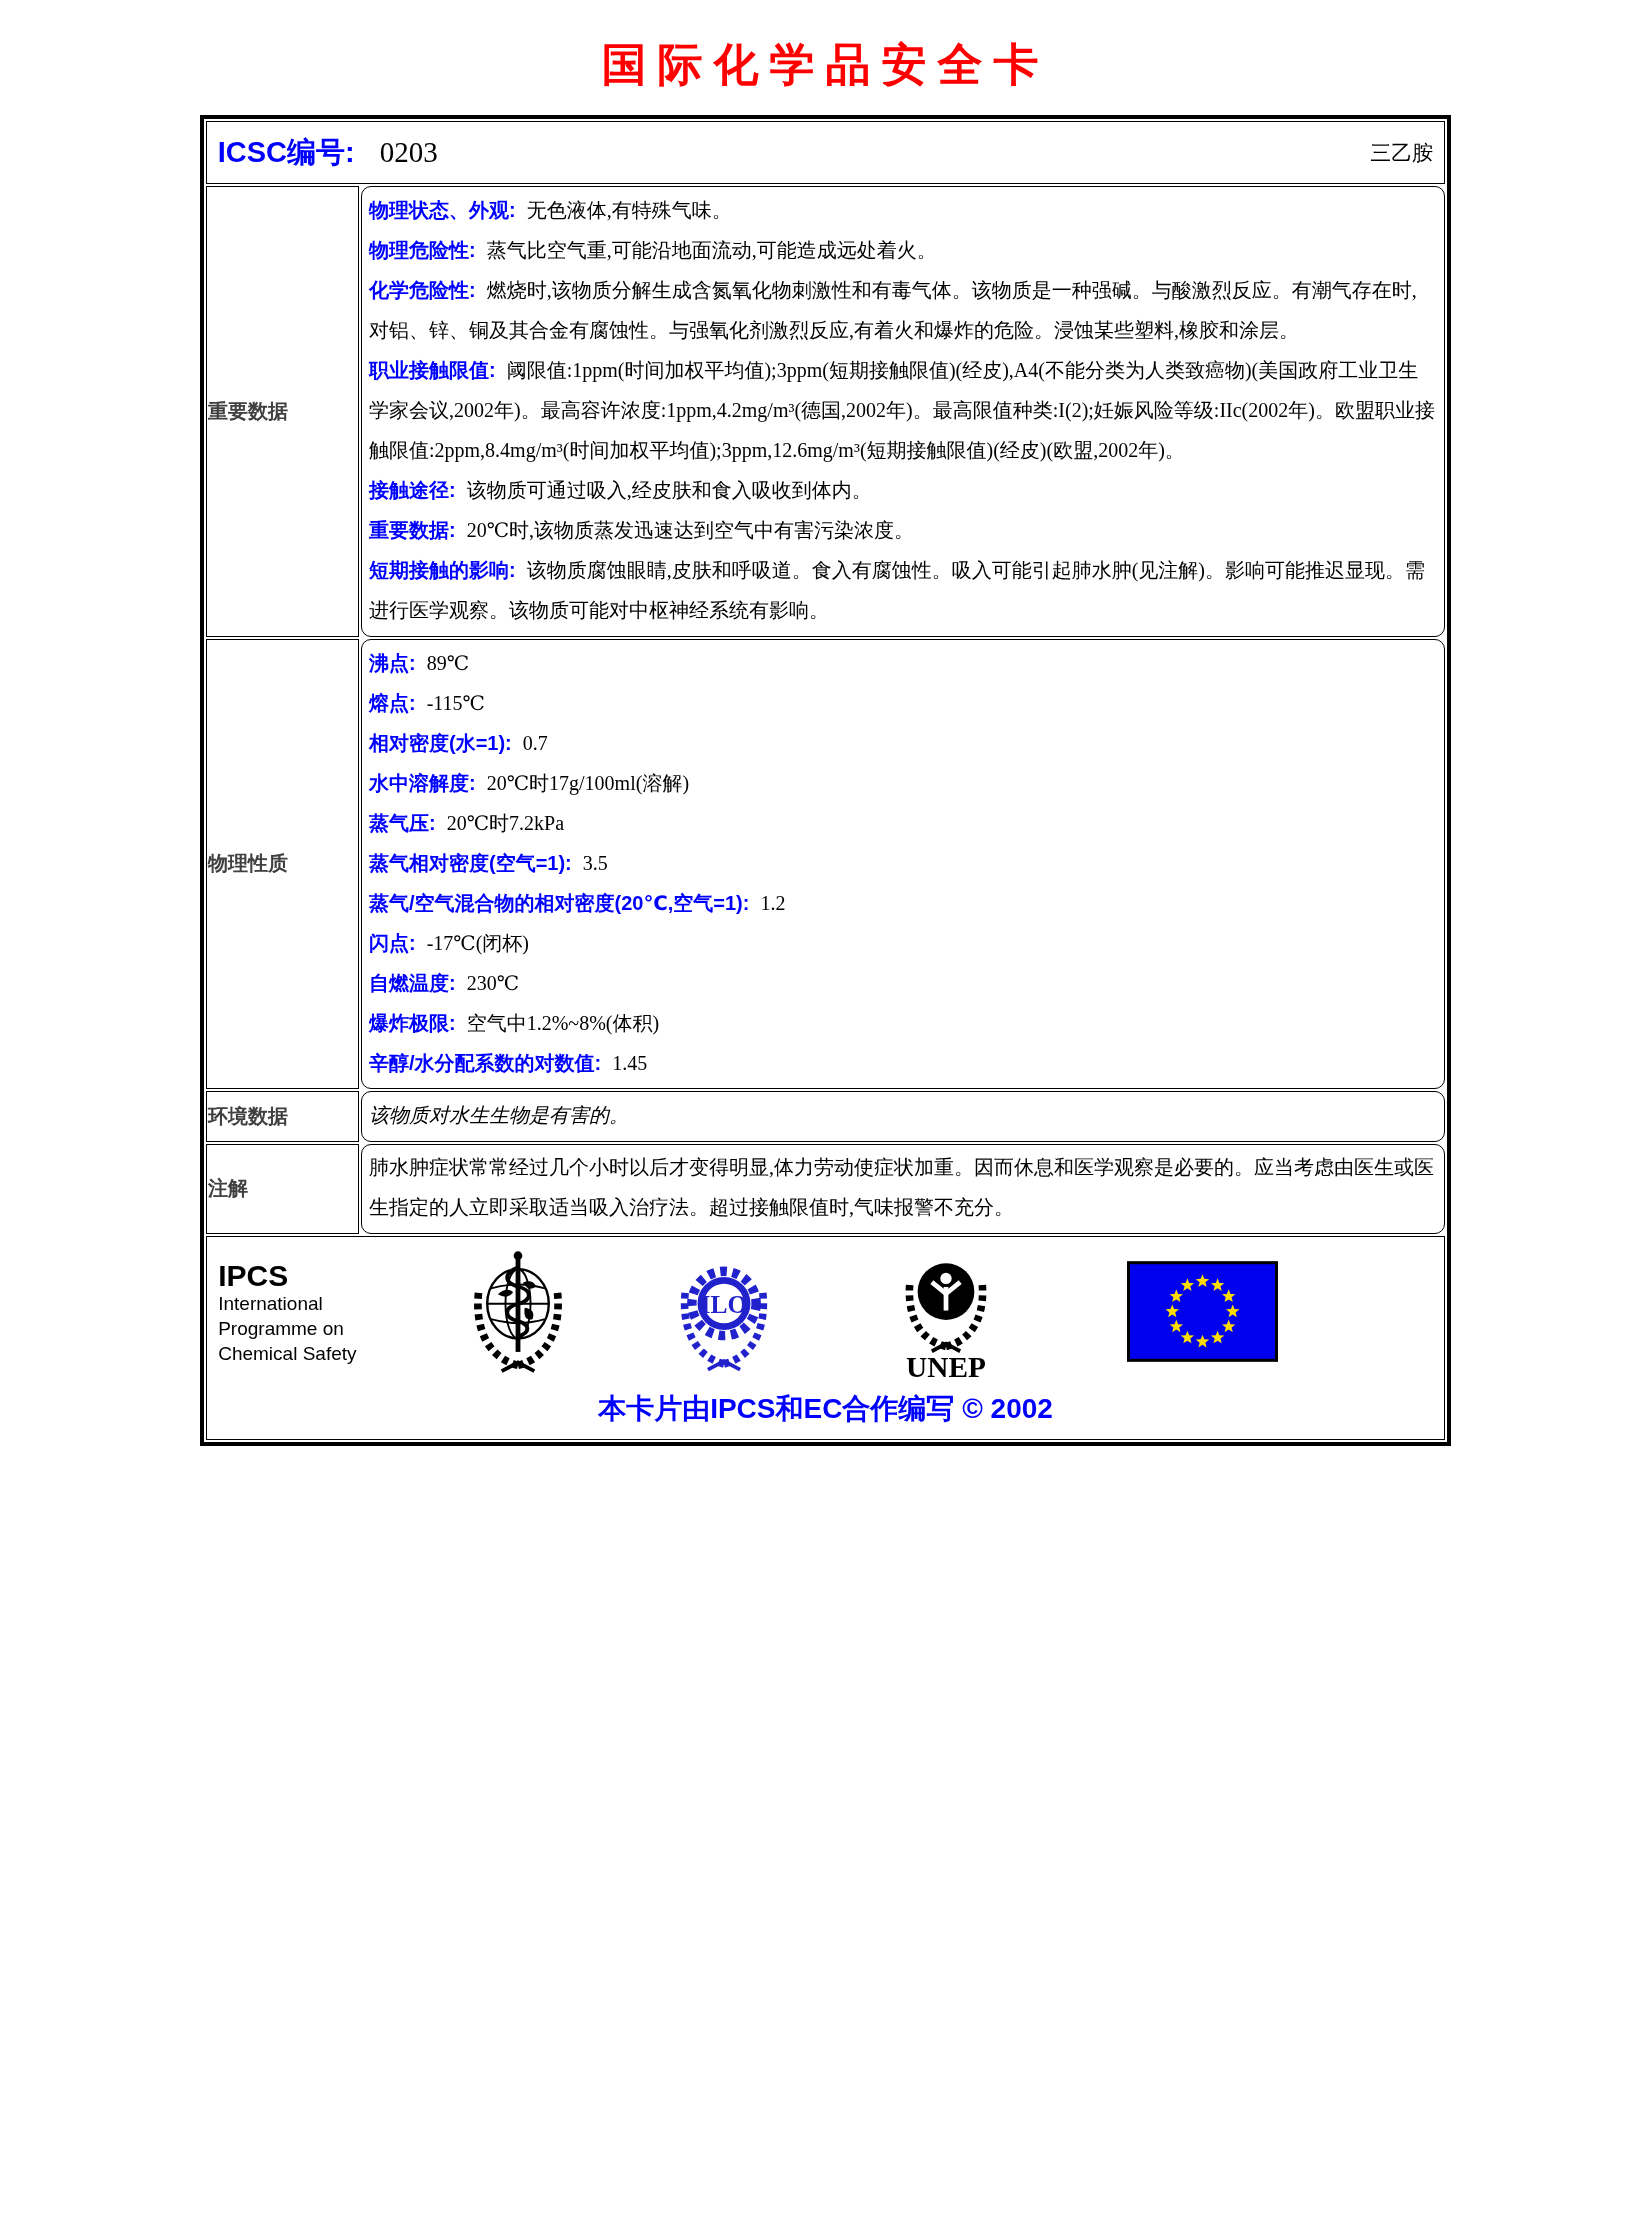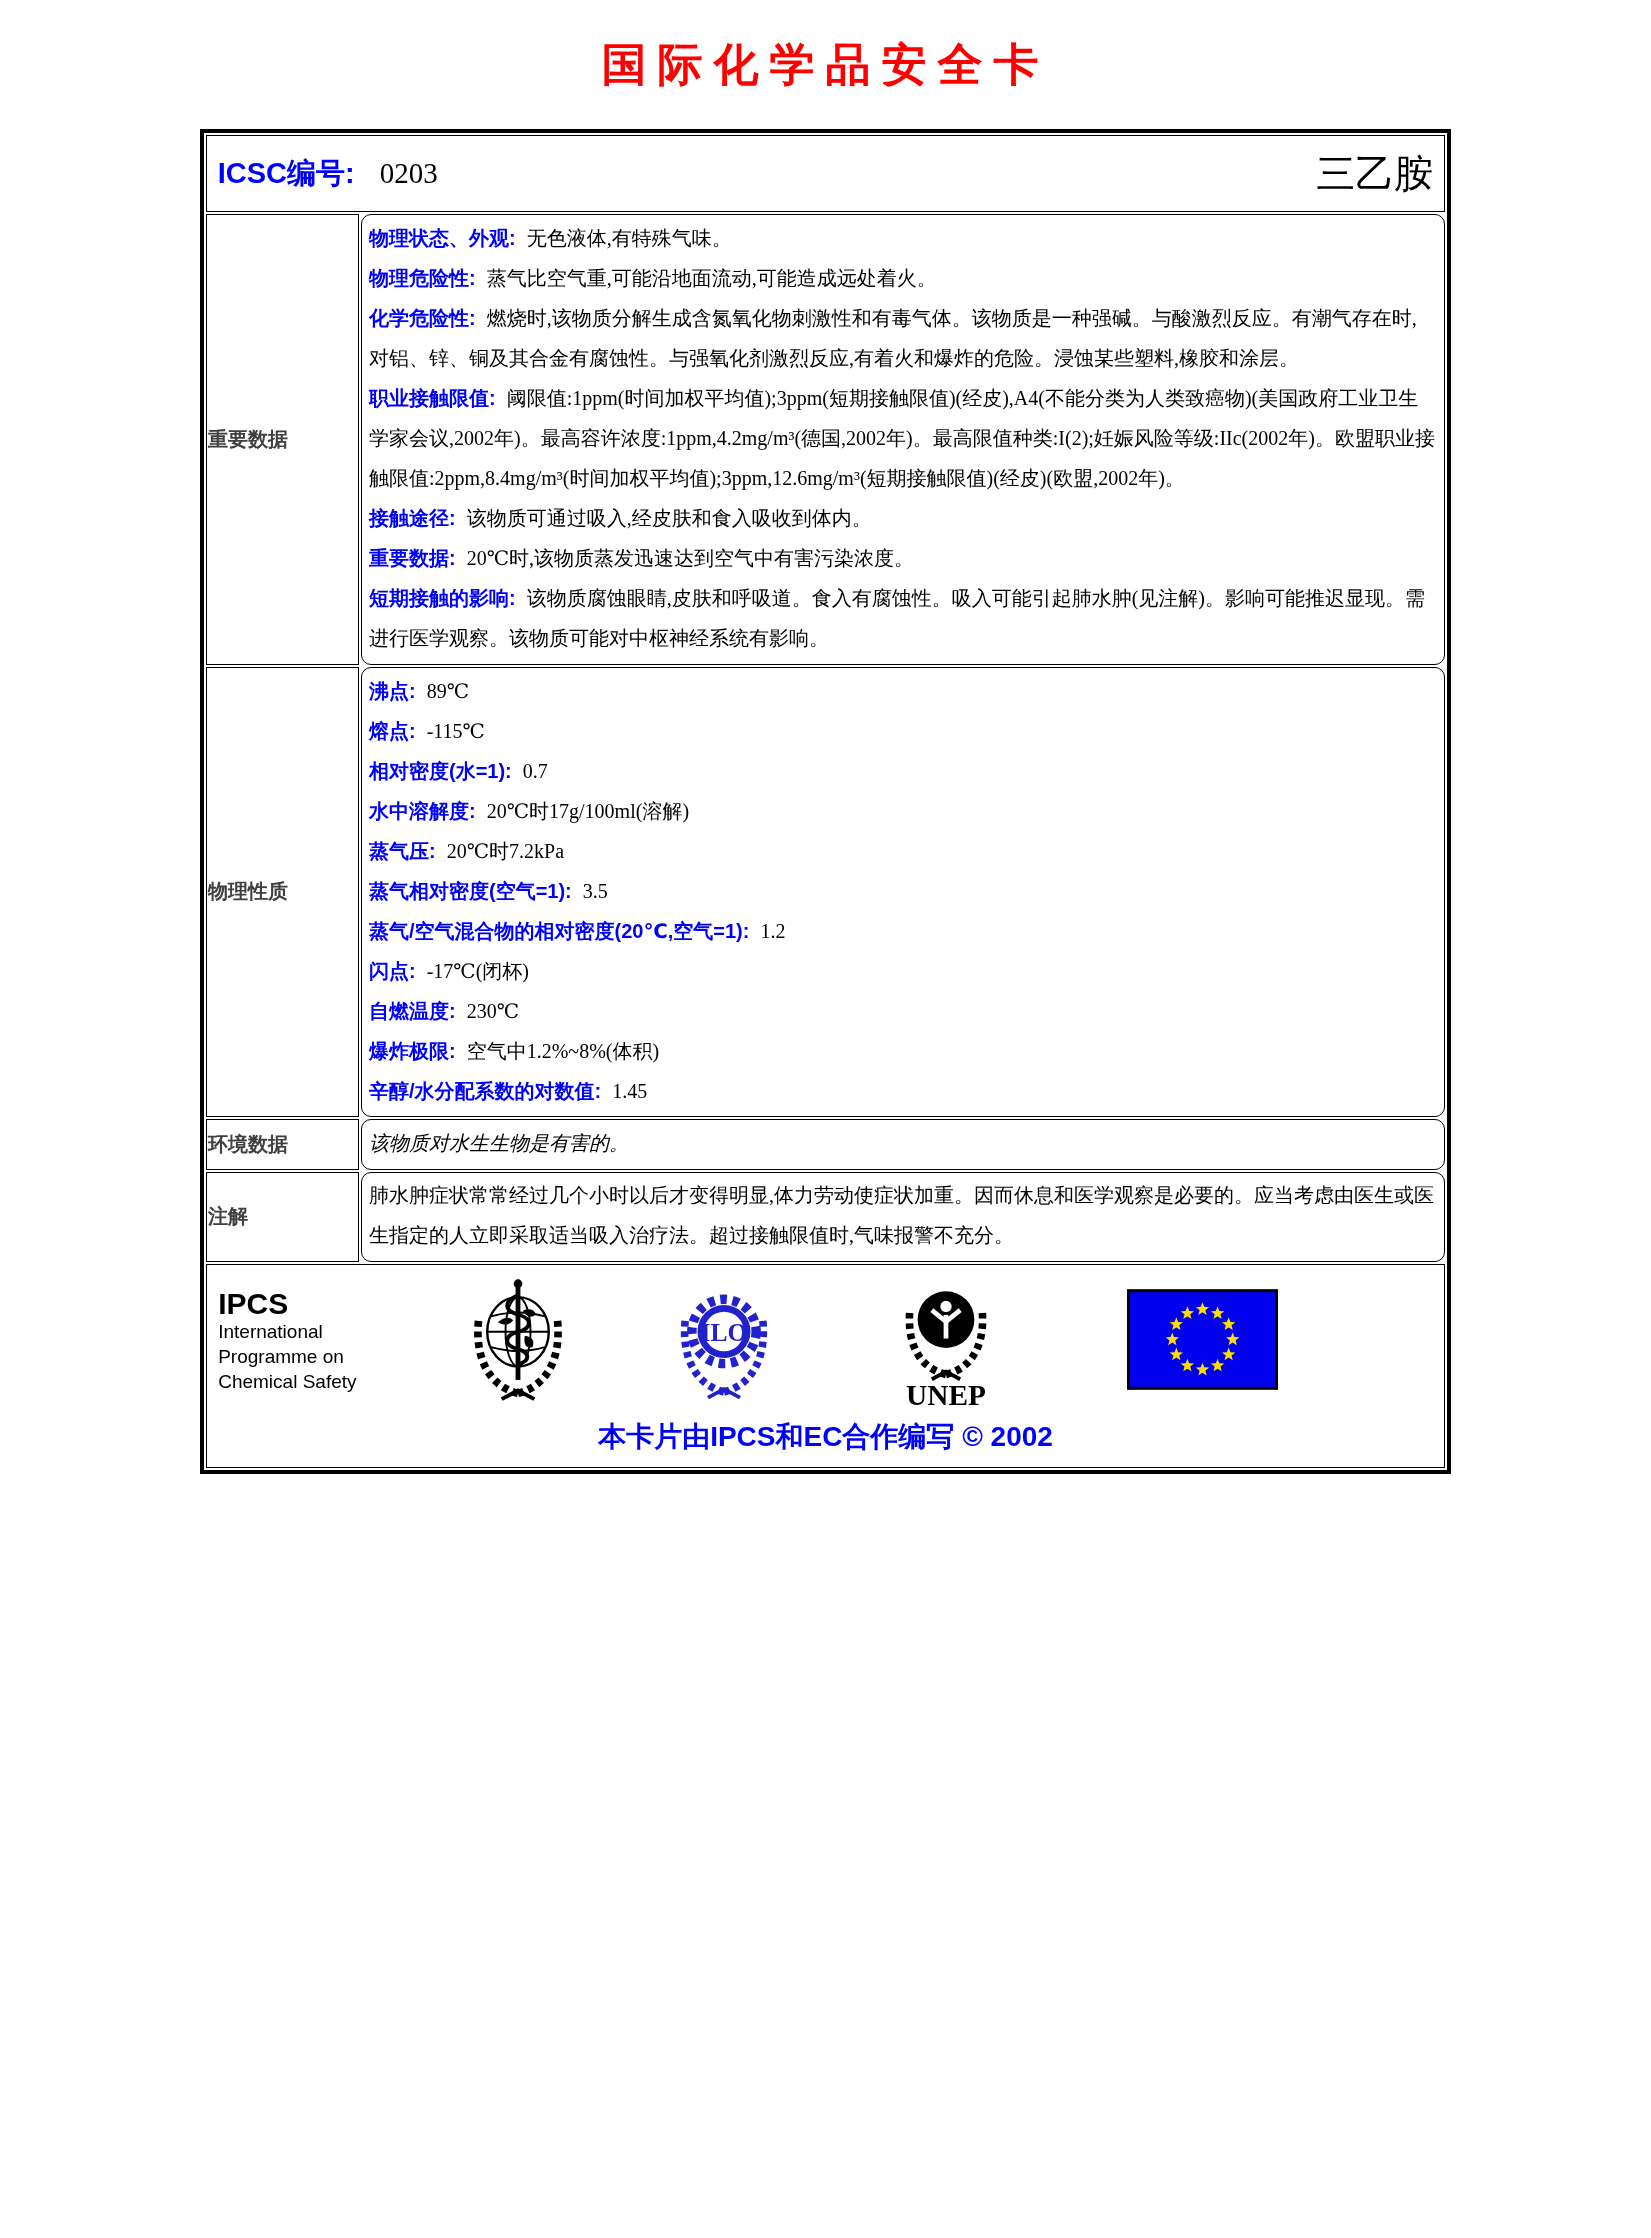--- a/index.html
+++ b/index.html
@@ -2,34 +2,34 @@
 <html lang="zh" style="font-size:11px"><head>
 <meta charset="utf-8">
 <style>
   html,body{margin:0;padding:0;background:#ffffff;}
   body{width:1652px;height:2239px;position:relative;
        font-family:"Liberation Serif","DejaVu Serif",serif;color:#000;}
   .card{width:1251px;margin-left:200px;}
   .page-title{margin-top:35px;text-align:center;color:#FF0000;
       font-family:Liberation Sans, sans-serif;
       font-weight:bold;font-size:45px;letter-spacing:11px;}
-  table.icsc{width:100%;margin-top:34px;border:4.2px solid #000;
+  table.icsc{width:100%;margin-top:20px;border:4.2px solid #000;
       border-collapse:separate;border-spacing:2.8px;background:#fff;}
   td{border:1.4px solid #000;vertical-align:top;background:#fff;}
   td.lbl{width:149px;vertical-align:middle;
       color:#404040;font-family:"Liberation Sans","DejaVu Sans",sans-serif;
       font-weight:bold;font-size:20px;}
   td.content{padding:2.8px 8.4px 5.6px 7px;font-size:20px;line-height:40px;border-radius:10px;}
   .k{color:#0000FF;font-family:"Liberation Sans","DejaVu Sans",sans-serif;
       font-weight:bold;margin-right:11px;}
   .v{color:#000;}
   .row-head{display:flex;justify-content:space-between;align-items:center;
       padding:9.7px 9.7px;font-size:29px;}
   .row-head .num{margin-left:14px;color:#000;}
-  .chem-name{font-size:39px;color:#000;}
+  .chem-name{font-size:21px;color:#000;}
   .imp{min-height:735px;}
   .phys{min-height:454px;}
   .env{min-height:40px;font-style:italic;}
   .addl{min-height:35px;}
   .logos-cell{height:194px;padding:4.2px 7px;}
   .logos-flex{display:flex;align-items:center;height:143px;}
   .ipcs-block{width:174px;padding-left:4.2px;
       font-family:"Liberation Sans","DejaVu Sans",sans-serif;}
   .ipcs-acronym{font-weight:bold;font-size:30px;line-height:31px;}
   .ipcs-line{font-size:19px;line-height:25px;}

